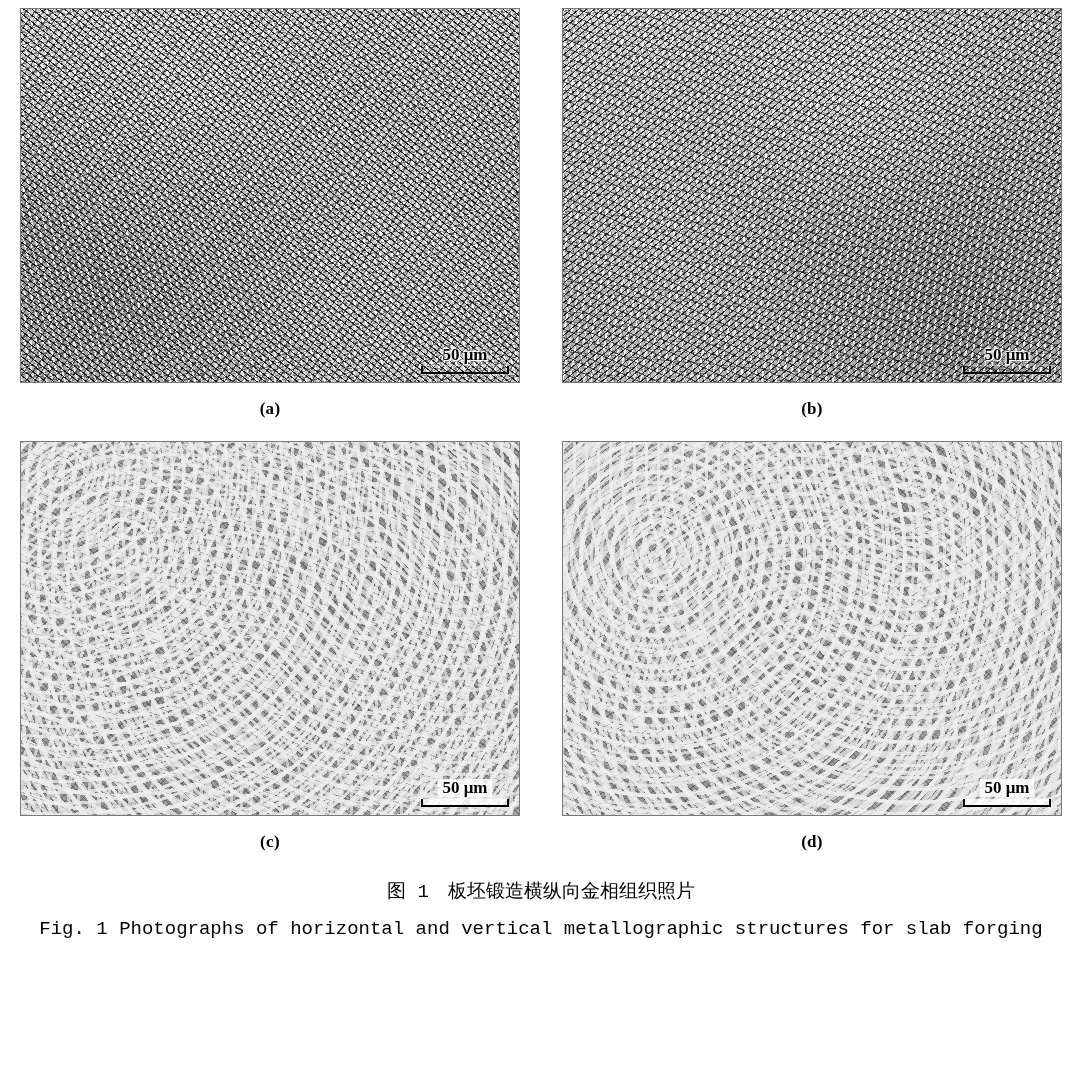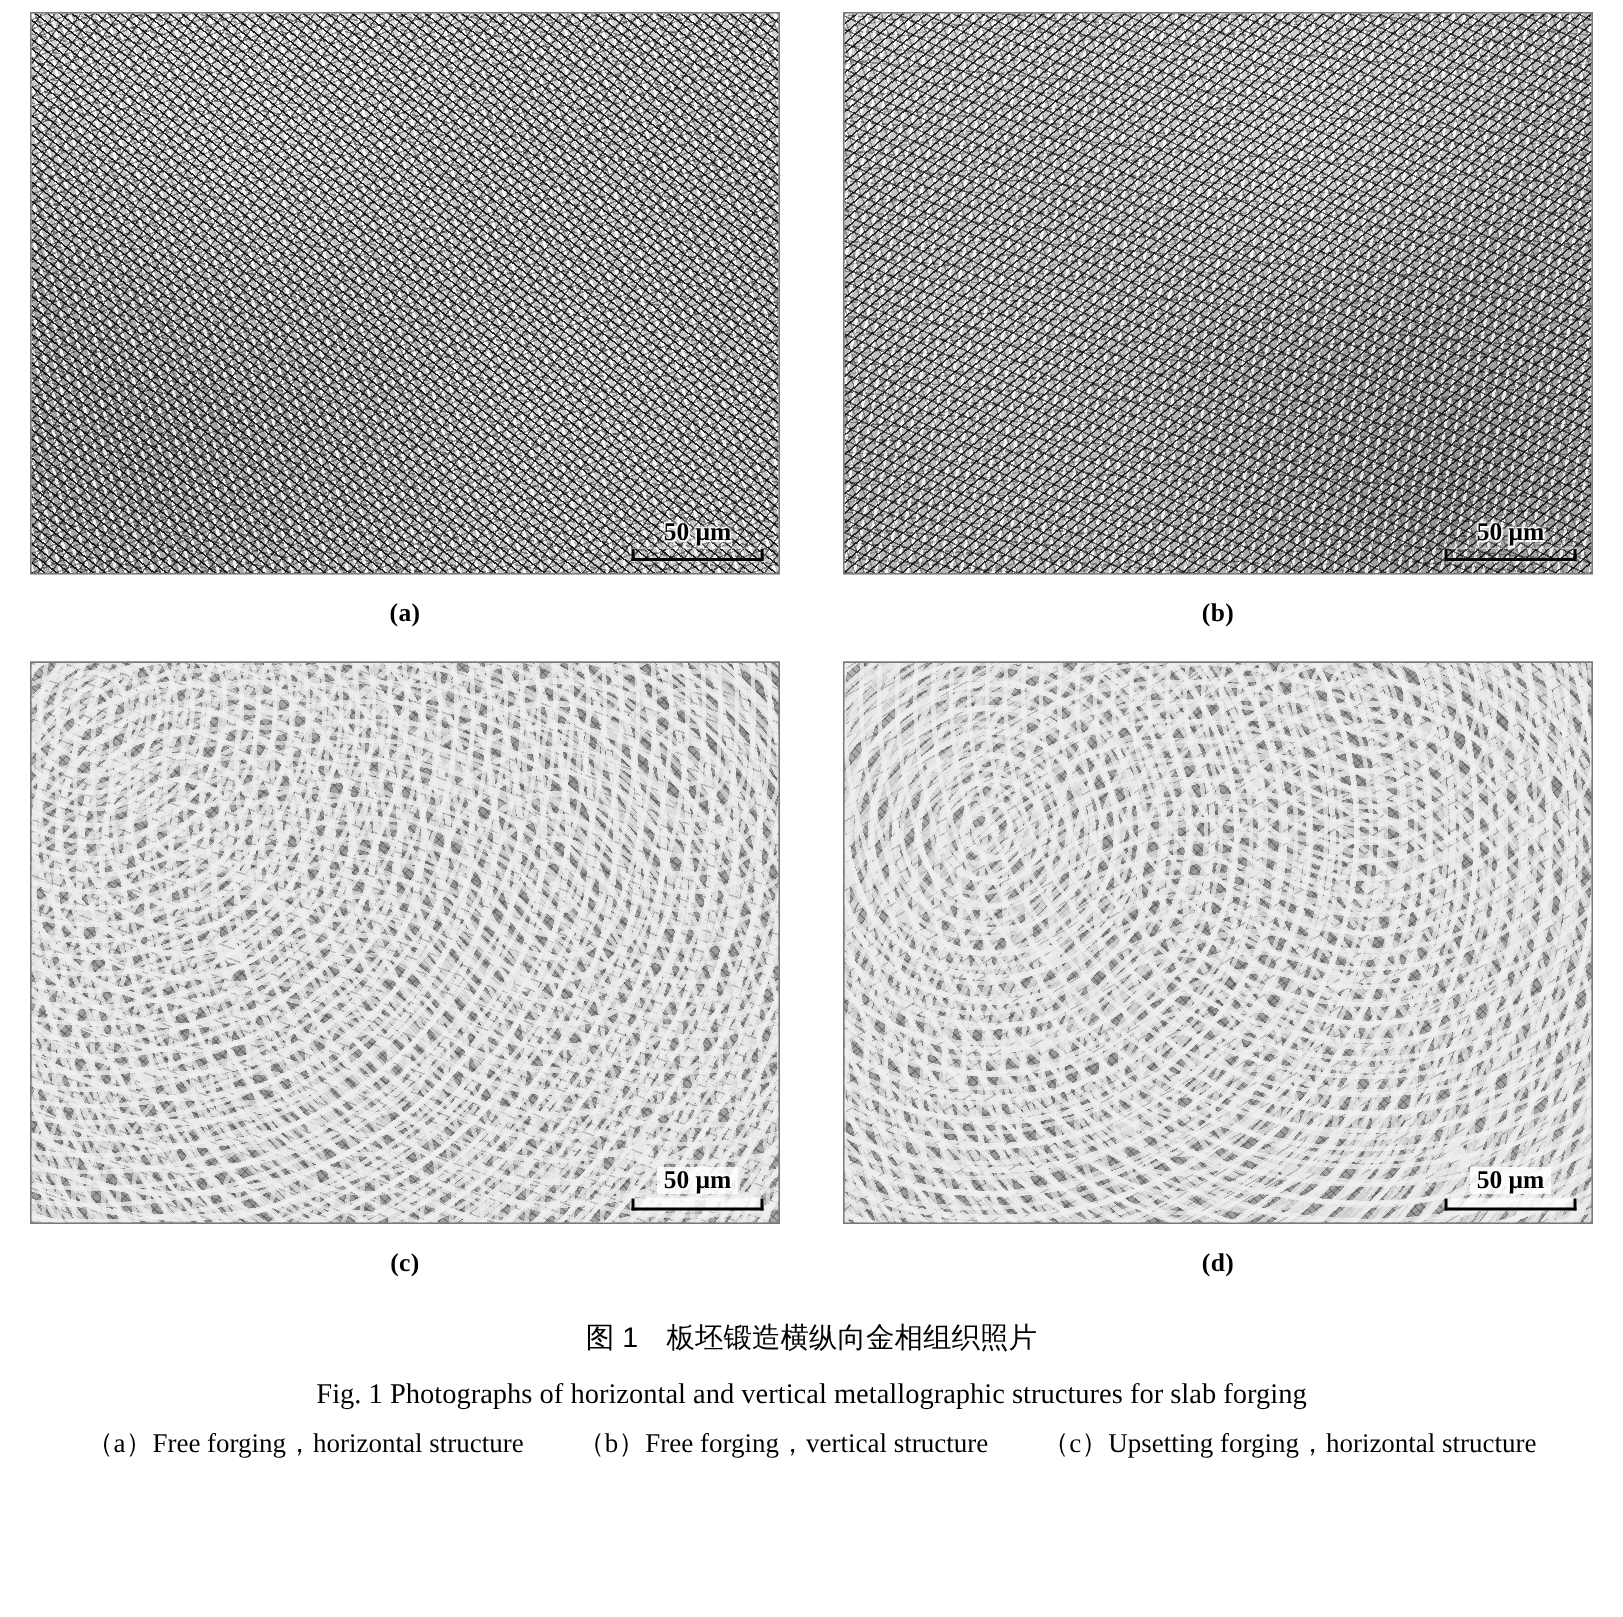--- a/index.html
+++ b/index.html
@@ -192,31 +192,31 @@
   }
 
   .row-gap { height: 22px; }
 
   .caption-block {
     margin-top: 24px;
     text-align: center;
     line-height: 1.75;
   }
   .cap-cn-title {
-    font-family: Liberation Sans, sans-serif;
+    font-family: Liberation Mono, monospace;
     font-size: 19px;
     margin-bottom: 2px;
   }
   .cap-cn-sub {
     font-family: "DejaVu Sans", sans-serif;
     font-size: 18px;
     white-space: nowrap;
   }
   .cap-en-title {
-    font-family: Liberation Serif, serif;
+    font-family: Liberation Mono, monospace;
     font-size: 19px;
     margin-top: 4px;
   }
   .cap-en-sub {
     font-family: "Liberation Serif", serif;
     font-size: 18px;
     white-space: nowrap;
   }
   .cap-en-sub2 {
     font-family: "Liberation Serif", serif;
@@ -278,16 +278,15 @@
         </div>
       </div>
       <div class="panel-caption">(d)</div>
     </div>
 
   </div>
 
   <div class="caption-block">
     <div class="cap-cn-title">图 1　板坯锻造横纵向金相组织照片</div>
     <div class="cap-en-title">Fig. 1   Photographs of horizontal and vertical metallographic structures for slab forging</div>
-    <div class="cap-en-sub">（a）Free forging，horizontal structure　　（b）Free forging，vertical structure　　（c）Upsetting forging，horizontal structure</div>
   </div>
 
 </div>
 
 </body></html>

